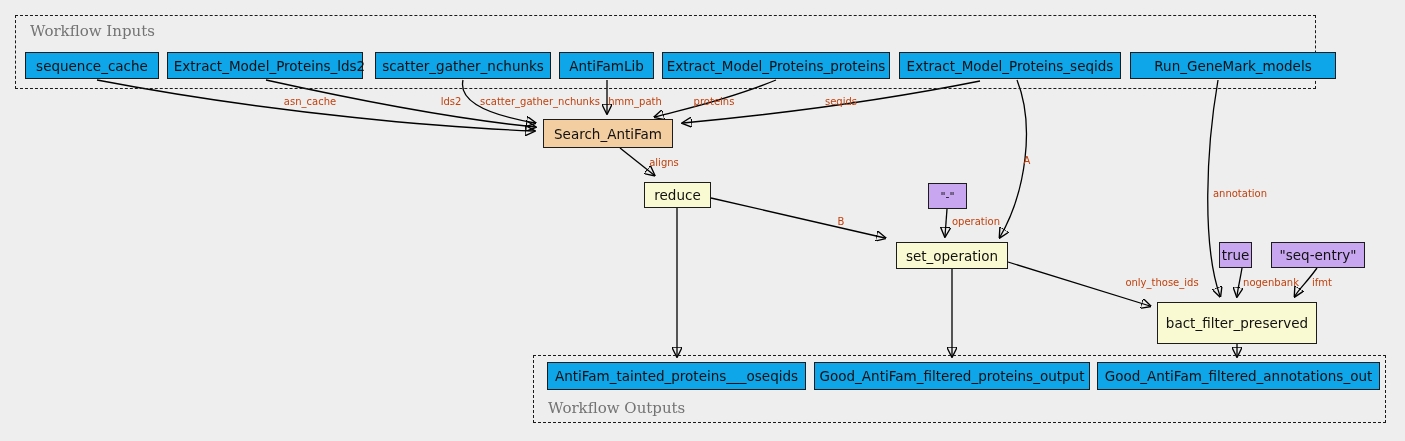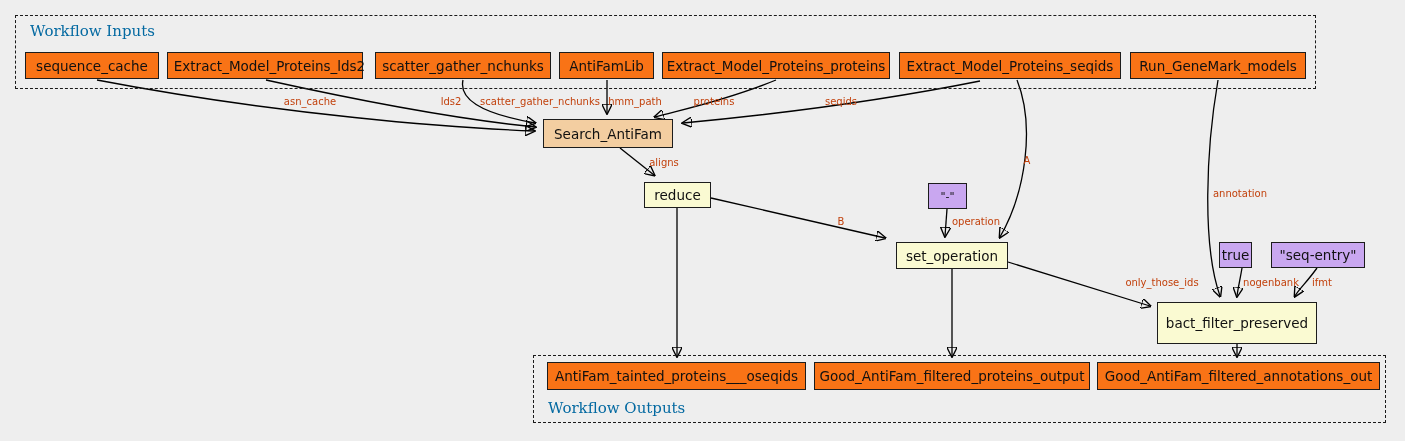--- a/index.html
+++ b/index.html
@@ -15,35 +15,35 @@
   svg.edges path { fill:none; stroke:#000; stroke-width:1.3; }
   .cluster {
     position:absolute;
     border:1.4px dashed #1a1a1a;
     box-sizing:border-box;
   }
   .cluster-label {
     position:absolute;
     font-family:"DejaVu Serif", serif;
     font-size:15px;
-    color:#0369a1;
+    color:#737373;
     white-space:nowrap;
   }
   .node {
     position:absolute;
     box-sizing:border-box;
     border:1.4px solid #1c1c1c;
     display:flex;
     align-items:center;
     justify-content:center;
     font-size:13.5px;
     color:#111;
     white-space:nowrap;
   }
-  .io    { background:#f97316; }
+  .io    { background:#0ea5e9; }
   .subwf { background:#f3cea1; }
   .step  { background:#fafad2; }
   .const { background:#c9a7f0; }
   .const-small { font-size:11px; }
   .edge-label {
     position:absolute;
     transform:translateX(-50%);
     font-size:10px;
     color:#c2410c;
     white-space:nowrap;
@@ -84,21 +84,21 @@
 
   <div class="cluster" style="left:533px; top:355px; width:853px; height:68px;"></div>
   <span class="cluster-label" style="left:548px; top:399px;">Workflow Outputs</span>
 
   <div class="node io" style="left:25px; top:52px; width:134px; height:27px;">sequence_cache</div>
   <div class="node io" style="left:167px; top:52px; width:196px; height:27px;padding-left:9px;">Extract_Model_Proteins_lds2</div>
   <div class="node io" style="left:375px; top:52px; width:176px; height:27px;">scatter_gather_nchunks</div>
   <div class="node io" style="left:559px; top:52px; width:95px; height:27px;">AntiFamLib</div>
   <div class="node io" style="left:662px; top:52px; width:228px; height:27px;">Extract_Model_Proteins_proteins</div>
   <div class="node io" style="left:899px; top:52px; width:222px; height:27px;">Extract_Model_Proteins_seqids</div>
-  <div class="node io" style="left:1130px; top:52px; width:176px; height:27px;">Run_GeneMark_models</div>
+  <div class="node io" style="left:1130px; top:52px; width:206px; height:27px;">Run_GeneMark_models</div>
 
   <div class="node subwf" style="left:543px; top:119px; width:130px; height:29px;">Search_AntiFam</div>
   <div class="node step" style="left:644px; top:182px; width:67px; height:26px;">reduce</div>
   <div class="node step" style="left:896px; top:242px; width:112px; height:27px;">set_operation</div>
   <div class="node step" style="left:1157px; top:302px; width:160px; height:42px;">bact_filter_preserved</div>
 
   <div class="node const const-small" style="left:928px; top:183px; width:39px; height:26px;">"-"</div>
   <div class="node const" style="left:1219px; top:242px; width:33px; height:26px;">true</div>
   <div class="node const" style="left:1271px; top:242px; width:94px; height:26px;">"seq-entry"</div>
 

